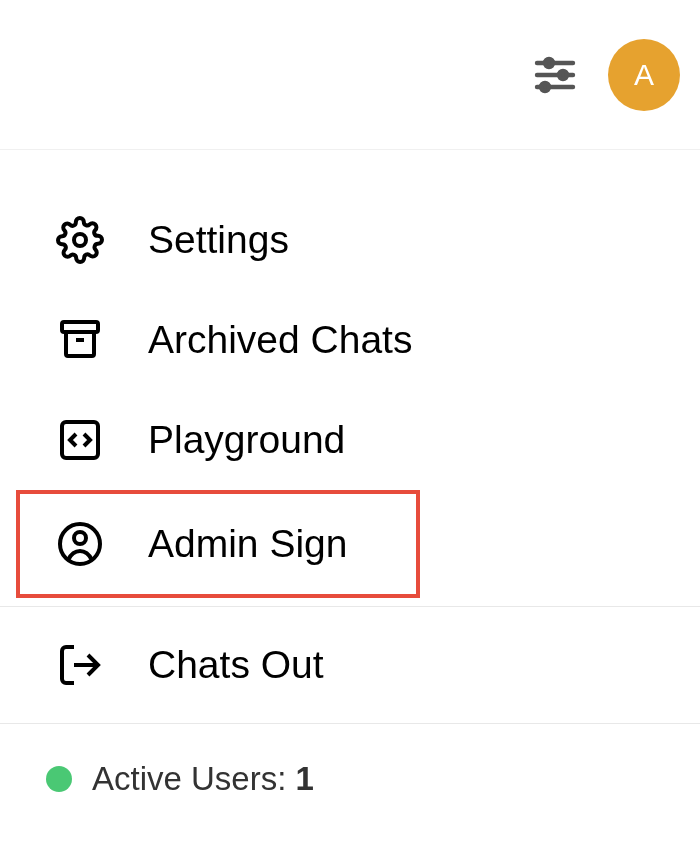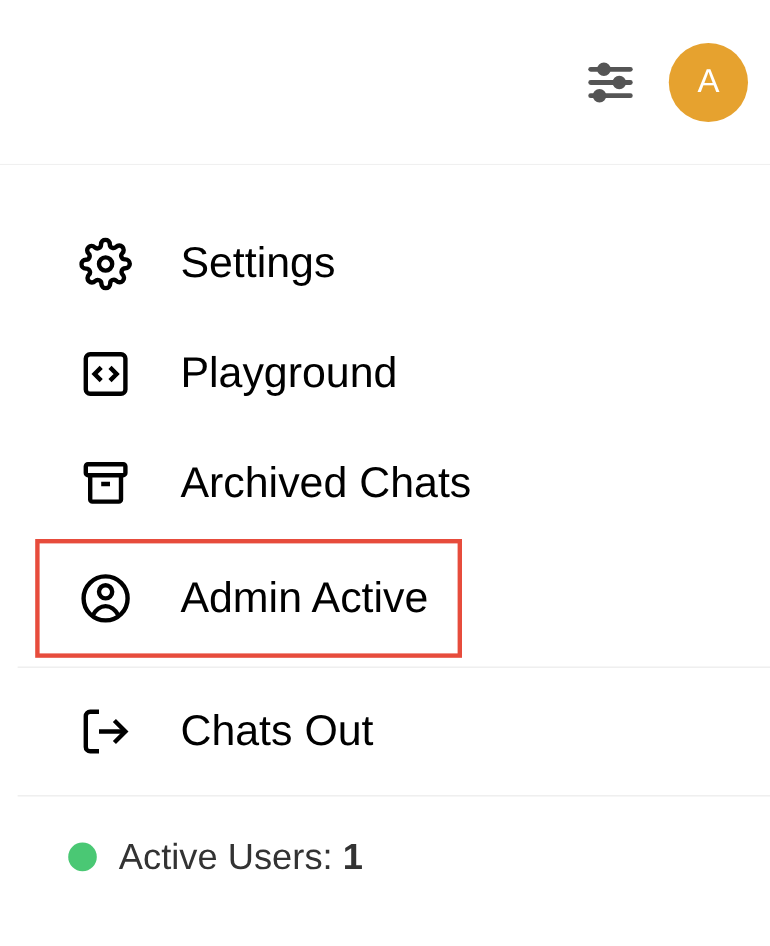--- a/index.html
+++ b/index.html
@@ -40,21 +40,20 @@
       display: flex;
       align-items: center;
       justify-content: center;
       color: #fff;
       font-size: 30px;
       font-weight: 500;
       cursor: pointer;
     }
     .menu {
       padding-top: 40px;
-      margin-left: 16px;
     }
     .menu-item {
       display: flex;
       align-items: center;
       gap: 44px;
       padding: 26px 0 26px 56px;
       cursor: pointer;
       font-size: 39px;
       font-weight: 500;
       color: #000;
@@ -130,48 +129,48 @@
         <circle cx="12" cy="12" r="3"></circle>
         <path d="M19.4 15a1.65 1.65 0 0 0 .33 1.82l.06.06a2 2 0 1 1-2.83 2.83l-.06-.06a1.65 1.65 0 0 0-1.82-.33 1.65 1.65 0 0 0-1 1.51V21a2 2 0 0 1-4 0v-.09a1.65 1.65 0 0 0-1-1.51 1.65 1.65 0 0 0-1.82.33l-.06.06a2 2 0 1 1-2.83-2.83l.06-.06a1.65 1.65 0 0 0 .33-1.82 1.65 1.65 0 0 0-1.51-1H3a2 2 0 0 1 0-4h.09a1.65 1.65 0 0 0 1.51-1 1.65 1.65 0 0 0-.33-1.82l-.06-.06a2 2 0 1 1 2.83-2.83l.06.06a1.65 1.65 0 0 0 1.82.33h0a1.65 1.65 0 0 0 1-1.51V3a2 2 0 0 1 4 0v.09a1.65 1.65 0 0 0 1 1.51h0a1.65 1.65 0 0 0 1.82-.33l.06-.06a2 2 0 1 1 2.83 2.83l-.06.06a1.65 1.65 0 0 0-.33 1.82v0a1.65 1.65 0 0 0 1.51 1H21a2 2 0 0 1 0 4h-.09a1.65 1.65 0 0 0-1.51 1z"></path>
       </svg>
     </span>
     <span>Settings</span>
   </div>
 
   <div class="menu-item">
     <span class="icon">
       <svg viewBox="0 0 24 24">
+        <rect x="3" y="3" width="18" height="5" rx="1"></rect>
+        <path d="M5 8v11a1 1 0 0 0 1 1h12a1 1 0 0 0 1-1V8"></path>
+        <line x1="10" y1="12" x2="14" y2="12"></line>
+      </svg>
+    </span>
+    <span>Archived Chats</span>
+  </div>
+
+  <div class="menu-item">
+    <span class="icon">
+      <svg viewBox="0 0 24 24">
         <rect x="3" y="3" width="18" height="18" rx="2"></rect>
         <polyline points="10 9 7 12 10 15"></polyline>
         <polyline points="14 9 17 12 14 15"></polyline>
       </svg>
     </span>
     <span>Playground</span>
-  </div>
-
-  <div class="menu-item">
-    <span class="icon">
-      <svg viewBox="0 0 24 24">
-        <rect x="3" y="3" width="18" height="5" rx="1"></rect>
-        <path d="M5 8v11a1 1 0 0 0 1 1h12a1 1 0 0 0 1-1V8"></path>
-        <line x1="10" y1="12" x2="14" y2="12"></line>
-      </svg>
-    </span>
-    <span>Archived Chats</span>
   </div>
 
   <div class="menu-item highlighted">
     <span class="icon">
       <svg viewBox="0 0 24 24">
         <circle cx="12" cy="12" r="10"></circle>
         <circle cx="12" cy="9" r="3"></circle>
         <path d="M6 20c1.5-3 4-4.5 6-4.5s4.5 1.5 6 4.5"></path>
       </svg>
     </span>
-    <span>Admin Active</span>
+    <span>Admin Sign</span>
   </div>
 
   <div class="divider"></div>
 
   <div class="menu-item">
     <span class="icon">
       <svg viewBox="0 0 24 24">
         <path d="M9 21H5a2 2 0 0 1-2-2V5a2 2 0 0 1 2-2h4"></path>
         <polyline points="16 17 21 12 16 7"></polyline>
         <line x1="21" y1="12" x2="9" y2="12"></line>

